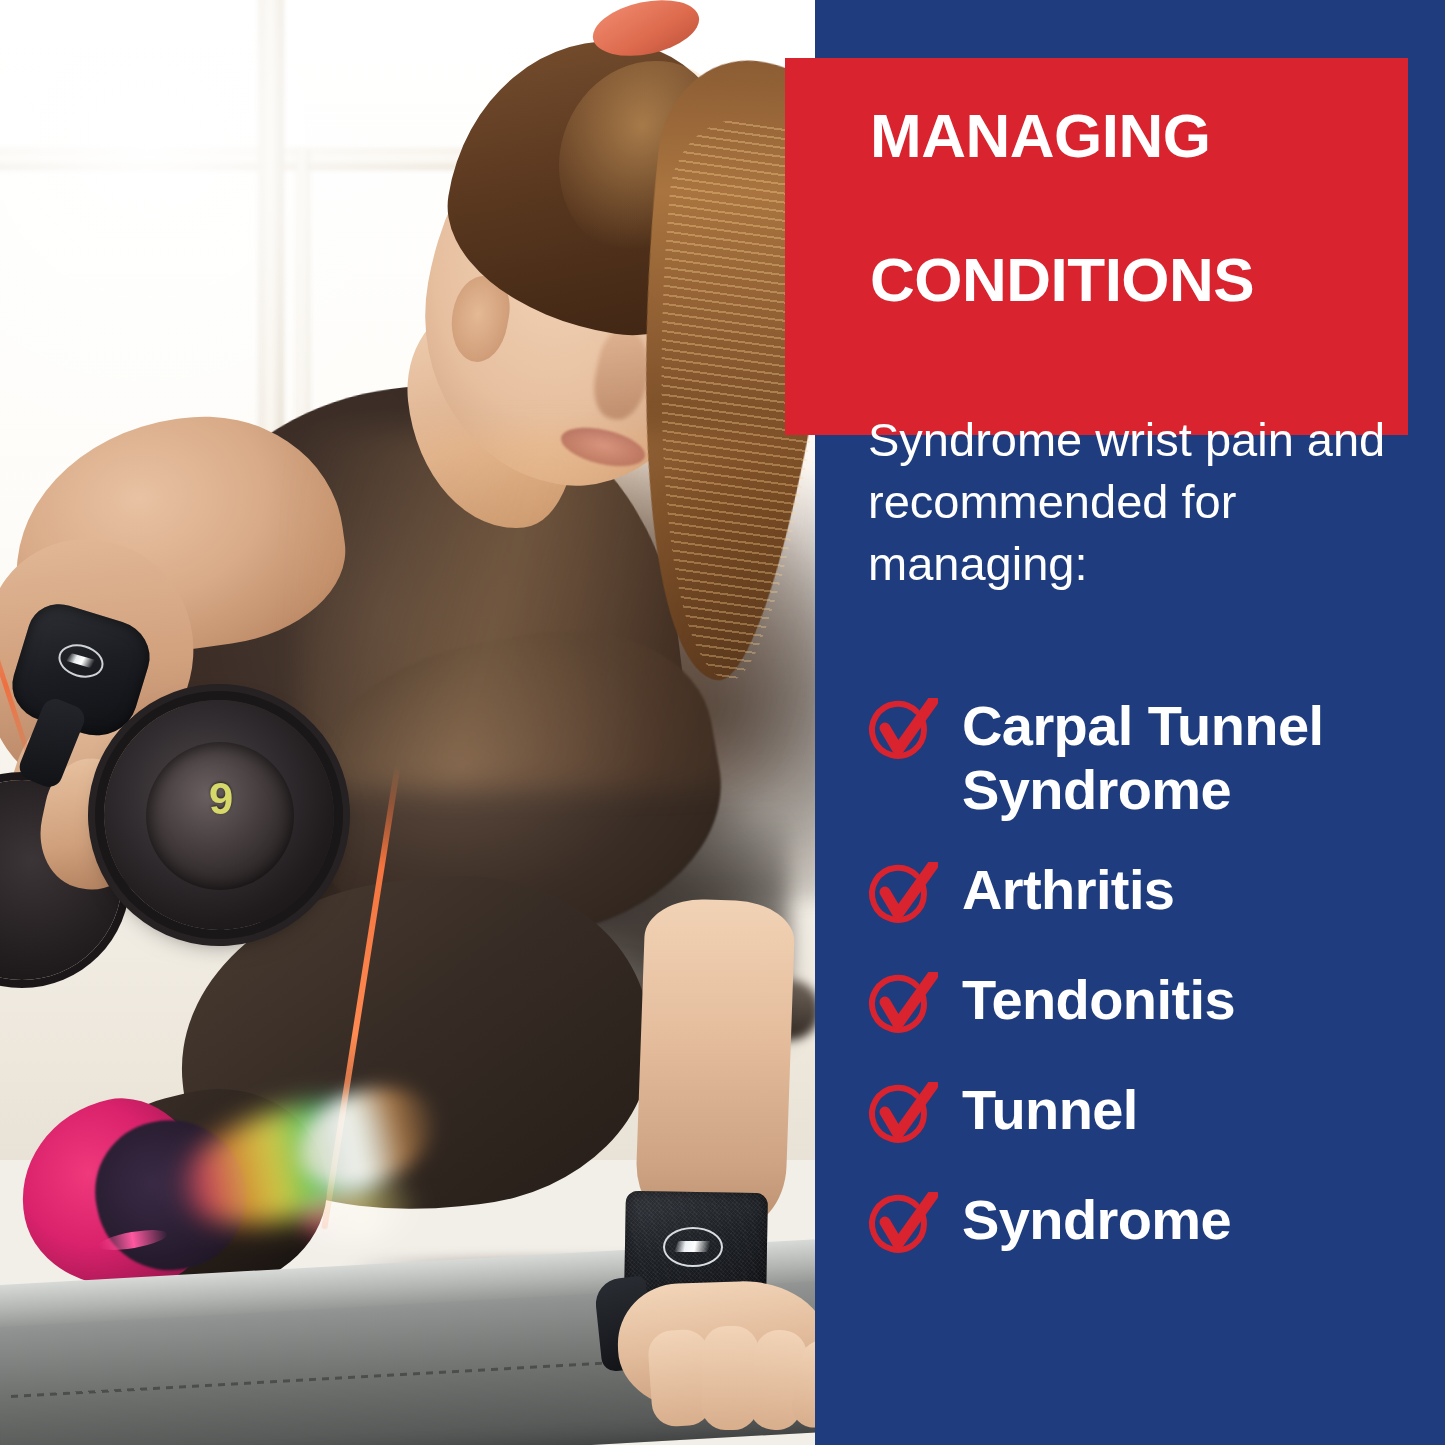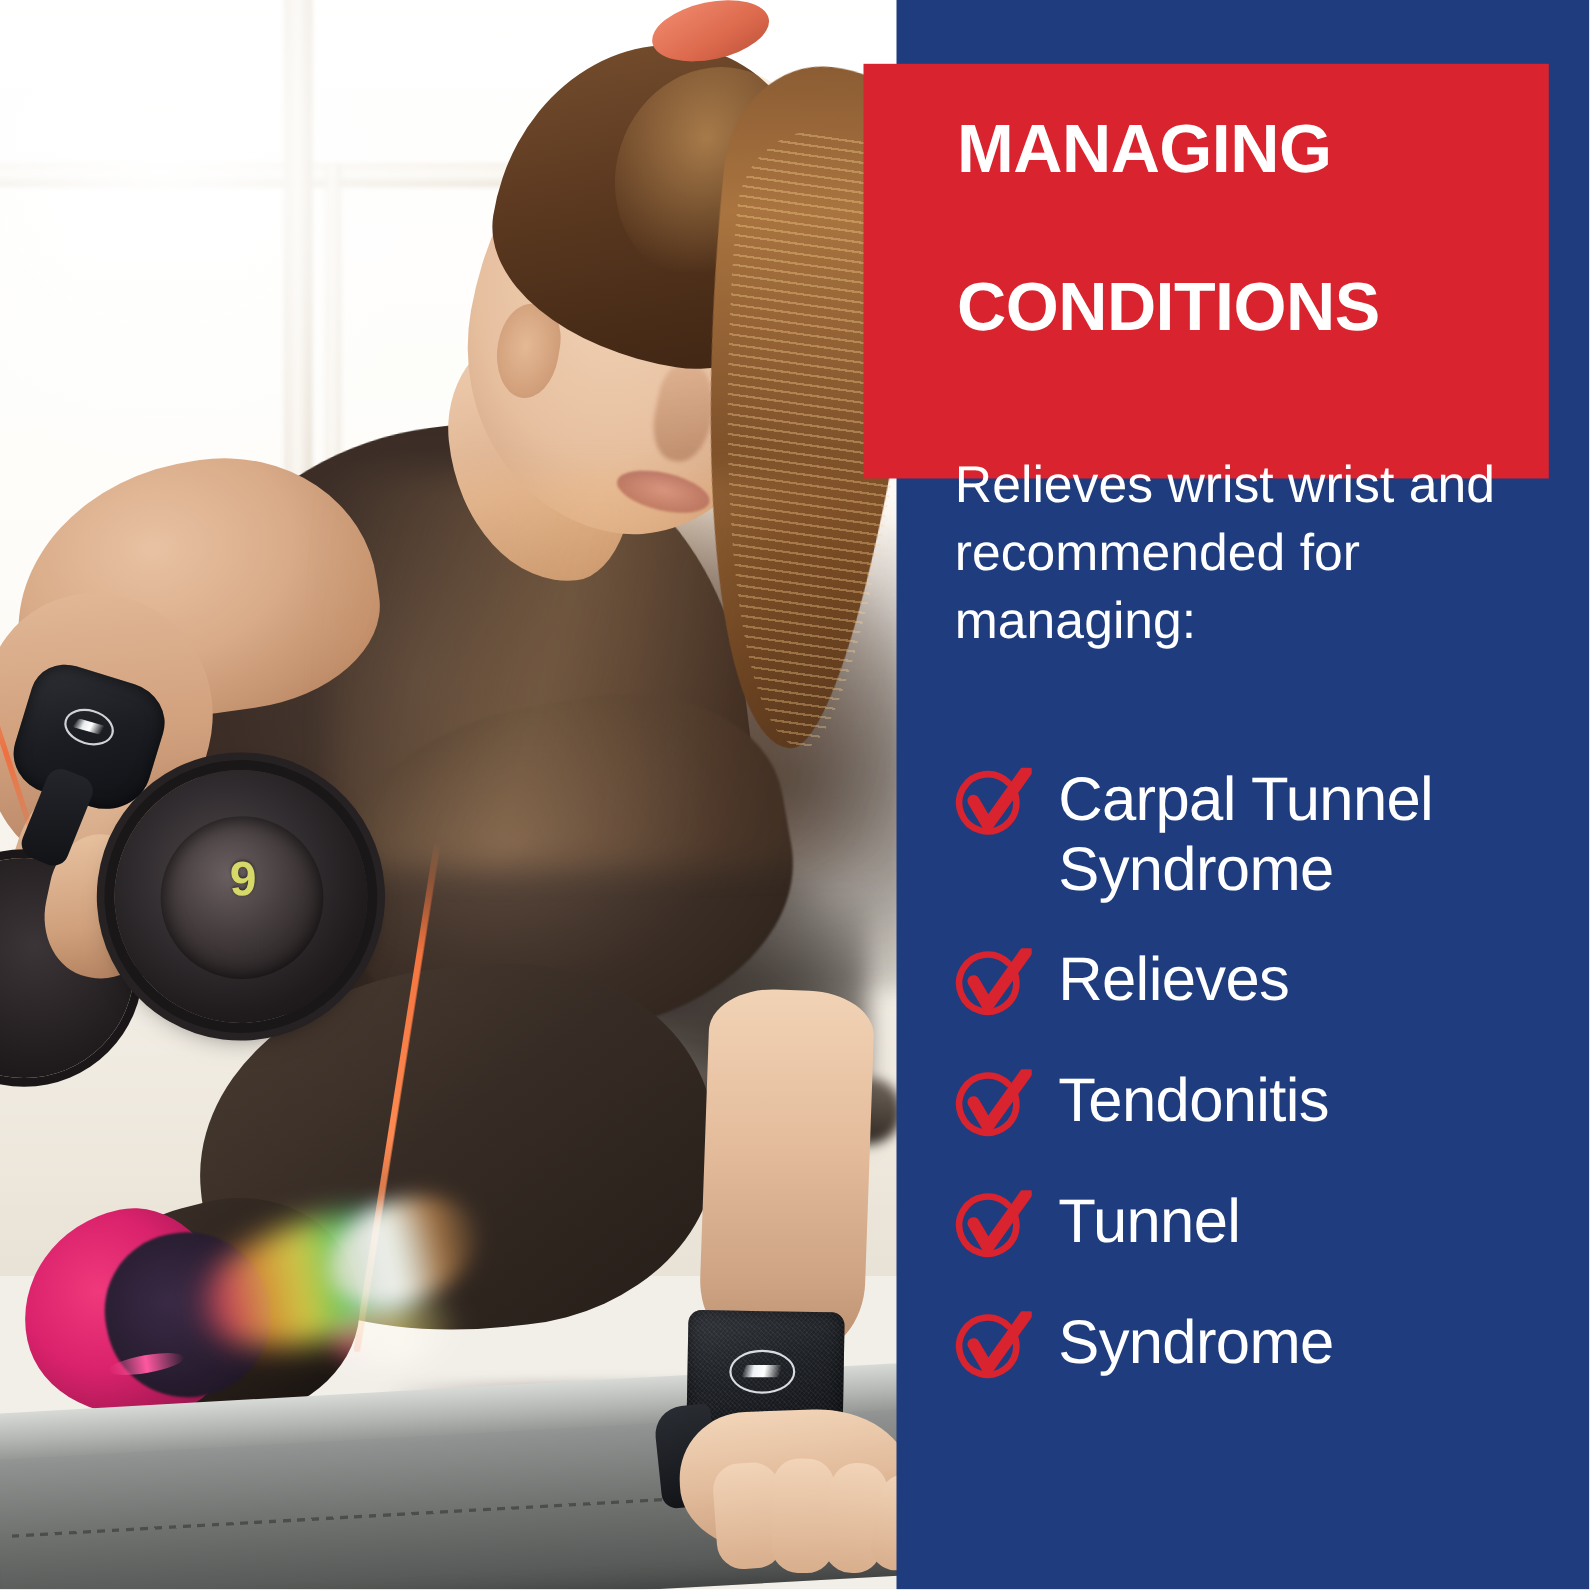--- a/index.html
+++ b/index.html
@@ -589,21 +589,21 @@
     flex: 0 0 auto;
     width: 74px;
     height: 70px;
     margin-right: 24px;
     margin-top: 4px;
   }
   .check-icon svg { display: block; width: 74px; height: 70px; }
 
   .cond-label {
     font-family: "Liberation Sans", sans-serif;
-    font-weight: normal;
+    font-weight: bold;
     font-size: 56px;
     line-height: 1.14;
     color: #ffffff;
     letter-spacing: -0.6px;
     padding-top: 0;
   }
 </style>
 </head>
 <body>
 
@@ -688,40 +688,40 @@
   <div class="panel" id="bluePanel" style="left: 815px; background: rgb(31, 60, 126);"></div>
 
   <div class="title-banner" id="titleBanner" style="left: 785px; top: 58px; height: 377px; background: rgb(217, 35, 46); padding: 42px 40px 0px 85px;">
     <h1>
       <span>MANAGING</span><br>
       <br>
       <span>CONDITIONS</span>
     </h1>
   </div>
 
-  <div class="subtitle">Relieves wrist wrist and recommended for managing:</div>
+  <div class="subtitle">Syndrome wrist pain and recommended for managing:</div>
 
   <div class="cond-list" id="condList">
       <div class="cond-item">
         <span class="check-icon">
           <svg viewBox="0 0 74 70" xmlns="http://www.w3.org/2000/svg">
             <path d="M52.5 13.5 A26 26 0 1 0 60 32 A26 26 0 0 0 57 19.5" fill="none" stroke="#D9232E" stroke-width="6" stroke-linecap="round"></path>
             <path d="M21 30 L34 52 L69 3" fill="none" stroke="#D9232E" stroke-width="11" stroke-linecap="round" stroke-linejoin="round"></path>
           </svg>
         </span>
         <span class="cond-label" style="max-width: 440px;">Carpal Tunnel Syndrome</span>
       </div>
       <div class="cond-item">
         <span class="check-icon">
           <svg viewBox="0 0 74 70" xmlns="http://www.w3.org/2000/svg">
             <path d="M52.5 13.5 A26 26 0 1 0 60 32 A26 26 0 0 0 57 19.5" fill="none" stroke="#D9232E" stroke-width="6" stroke-linecap="round"></path>
             <path d="M21 30 L34 52 L69 3" fill="none" stroke="#D9232E" stroke-width="11" stroke-linecap="round" stroke-linejoin="round"></path>
           </svg>
         </span>
-        <span class="cond-label">Relieves</span>
+        <span class="cond-label">Arthritis</span>
       </div>
       <div class="cond-item">
         <span class="check-icon">
           <svg viewBox="0 0 74 70" xmlns="http://www.w3.org/2000/svg">
             <path d="M52.5 13.5 A26 26 0 1 0 60 32 A26 26 0 0 0 57 19.5" fill="none" stroke="#D9232E" stroke-width="6" stroke-linecap="round"></path>
             <path d="M21 30 L34 52 L69 3" fill="none" stroke="#D9232E" stroke-width="11" stroke-linecap="round" stroke-linejoin="round"></path>
           </svg>
         </span>
         <span class="cond-label">Tendonitis</span>
       </div>

